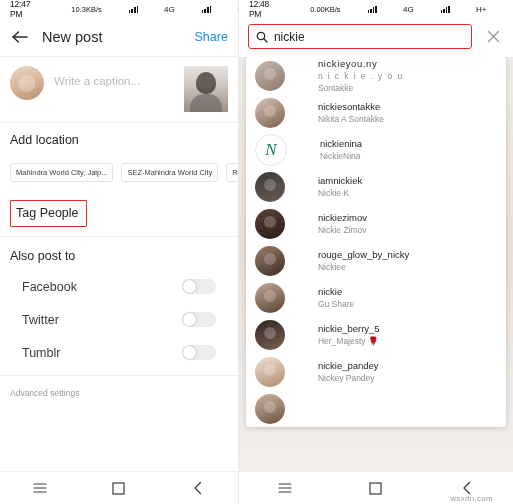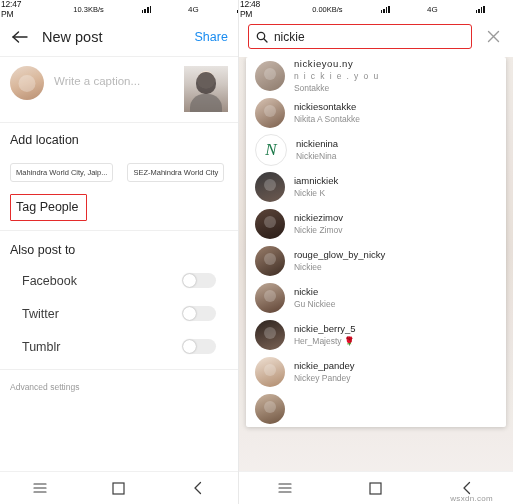--- a/index.html
+++ b/index.html
@@ -31,29 +31,29 @@
     border-left: 1px solid #e8e8e8;
   }
 
   
   .statusbar {
     height: 18px;
     display: flex;
     align-items: center;
     font-size: 8.5px;
     color: #111;
-    padding: 0 1px;
+    padding: 0 10px;
     box-sizing: border-box;
     background: #fff;
     gap: 16px;
   }
   .sb-time { font-size: 8.5px; letter-spacing: -0.2px; }
   .sb-spacer { flex: 1; }
   .sb-item {
-    margin-left: 20px;
+    margin-left: 9px;
     font-size: 8px;
     display: flex;
     align-items: center;
     white-space: nowrap;
   }
   .sb-net { font-size: 7.5px; }
   .bars {
     display: inline-flex;
     align-items: flex-end;
     height: 8px;
@@ -182,35 +182,35 @@
     display: flex;
     align-items: center;
     font-size: 12.5px;
     color: #262626;
     box-sizing: border-box;
   }
   .row.add-location { height: 34px; }
   .chips {
     display: flex;
     padding: 6px 10px 10px 10px;
-    gap: 14px;
+    gap: 8px;
     overflow: hidden;
     align-items: flex-end;
   }
   .chip {
     border: 1px solid #e2e2e2;
     border-radius: 3px;
     font-size: 7.5px;
     color: #3c3c3c;
     padding: 4px 5px;
     white-space: nowrap;
     background: #fff;
   }
   .tag-people-wrap {
-    margin: 2px 0 0 0;
+    margin: 8px 0 0 0;
     padding: 0 10px;
   }
   .tag-people-box {
     display: inline-block;
     border: 1.6px solid #e42b2b;
     padding: 5px 7px 6px 5px;
     font-size: 12.5px;
     color: #262626;
     border-radius: 1px;
   }
@@ -295,20 +295,21 @@
     margin: 0 7px;
     box-shadow: 0 1px 5px rgba(0,0,0,.18);
     overflow: hidden;
   }
   .res {
     display: flex;
     align-items: center;
     padding: 5px 9px;
     height: 37px;
     box-sizing: border-box;
+    gap: 24px;
   }
   .res .pic {
     width: 30px; height: 30px;
     border-radius: 50%;
     flex: 0 0 auto;
     margin-right: 9px;
     overflow: hidden;
     position: relative;
   }
   .res .meta { flex: 1; min-width: 0; }
@@ -599,21 +600,21 @@
           <div class="meta">
             <div class="uname">rouge_glow_by_nicky</div>
             <div class="fname">Nickiee</div>
           </div>
         </div>
 
         <div class="res">
           <div class="pic p6"></div>
           <div class="meta">
             <div class="uname">nickie</div>
-            <div class="fname">Gu Nickiee</div>
+            <div class="fname">Gu Share</div>
           </div>
         </div>
 
         <div class="res">
           <div class="pic p7"></div>
           <div class="meta">
             <div class="uname">nickie_berry_5</div>
             <div class="fname">Her_Majesty 🌹</div>
           </div>
         </div>

